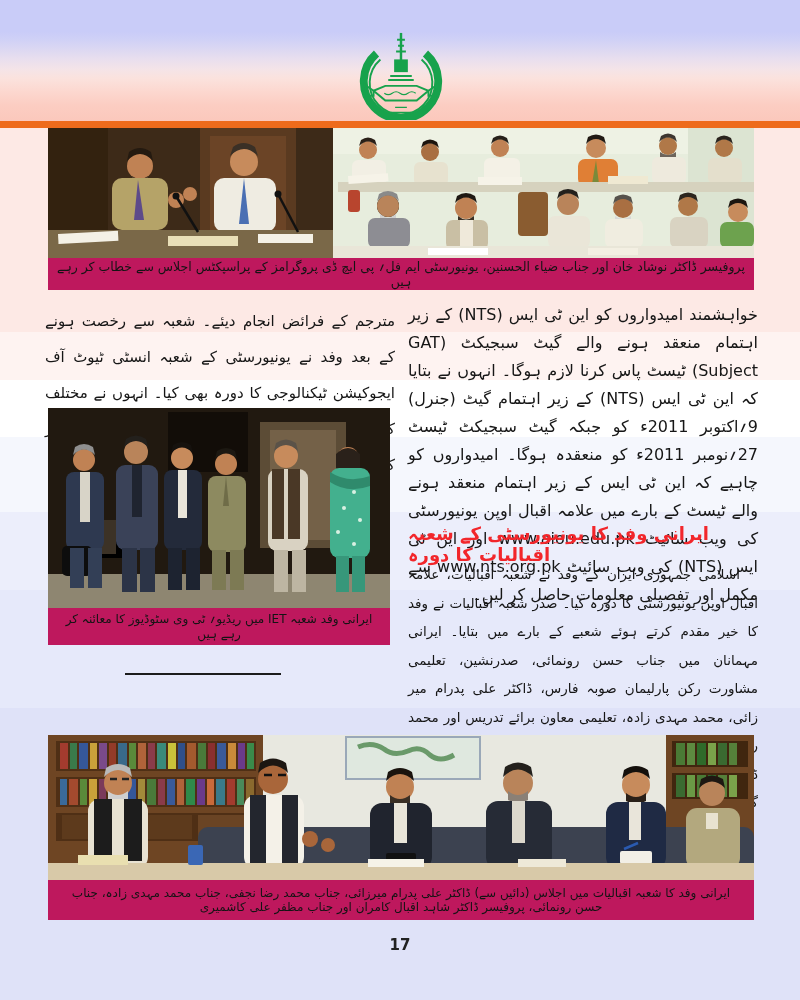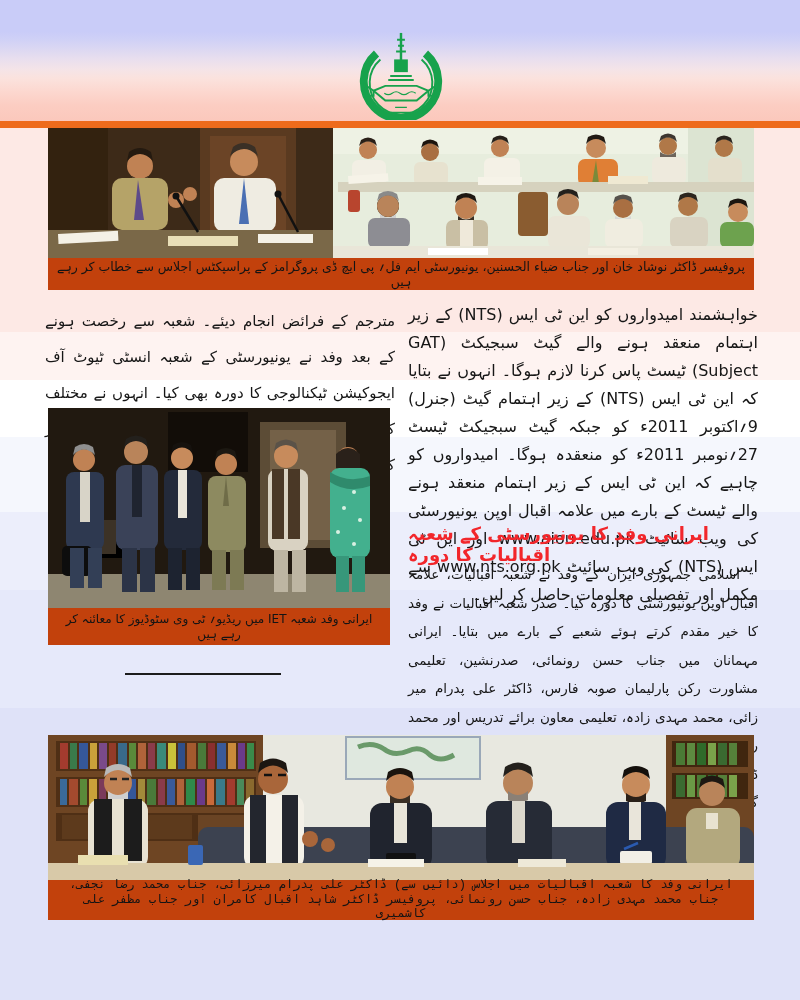--- a/index.html
+++ b/index.html
@@ -24,26 +24,26 @@
   .b6{top:590px;height:118px;background:#e6e9fa;}
   .b7{top:708px;height:292px;background:#dfe2f8;}
 
   
   .photo{position:absolute;overflow:hidden;}
   .photo svg{display:block;width:100%;height:100%;}
   .photo-top{left:48px;top:128px;width:706px;height:130px;}
   .photo-left{left:48px;top:408px;width:342px;height:200px;}
   .photo-bottom{left:48px;top:735px;width:706px;height:145px;}
 
-  .caption{position:absolute;background:#c2410c;color:#141414;
+  .caption{position:absolute;background:#be185d;color:#141414;
     display:flex;align-items:center;justify-content:center;text-align:center;
     direction:rtl;line-height:1.2;}
   .cap-top{left:48px;top:258px;width:706px;height:32px;font-size:12.5px;padding:0 6px;box-sizing:border-box;}
   .cap-left{left:48px;top:608px;width:342px;height:37px;font-size:12px;padding:0 12px;box-sizing:border-box;}
-  .cap-bottom{left:48px;top:880px;width:706px;height:40px;font-size:12px;padding:0 21px;box-sizing:border-box;font-family:Liberation Mono, monospace;}
+  .cap-bottom{left:48px;top:880px;width:706px;height:40px;font-size:12px;padding:0 21px;box-sizing:border-box;}
 
   
   .urdu{direction:rtl;text-align:justify;color:#161616;}
   .col-left-para{position:absolute;left:45px;top:303px;width:350px;
     font-size:15px;line-height:36px;}
   .col-right-para1{position:absolute;left:408px;top:301px;width:350px;
     font-size:16px;line-height:28px;}
   .iran-heading{position:absolute;left:408px;top:523px;width:350px;
     direction:rtl;text-align:left;font-size:18px;font-weight:bold;color:#f2262b;}
   .col-right-para2{position:absolute;left:408px;top:560px;width:350px;
@@ -379,14 +379,15 @@
 
       <rect x="0" y="128" width="706" height="17" fill="#d8c9a8"></rect>
       <rect x="30" y="120" width="50" height="10" fill="#e9dfb0"></rect>
       <rect x="140" y="110" width="15" height="20" rx="2" fill="#3a67b5"></rect>
       <rect x="320" y="124" width="56" height="8" fill="#f6f3e8"></rect>
       <rect x="470" y="124" width="48" height="8" fill="#eee9d8"></rect>
     </svg>
   </div>
   <div class="caption cap-bottom">ایرانی وفد کا شعبہ اقبالیات میں اجلاس (دائیں سے) ڈاکٹر علی پدرام میرزائی، جناب محمد رضا نجفی، جناب محمد مہدی زادہ، جناب حسن رونمائی، پروفیسر ڈاکٹر شاہد اقبال کامران اور جناب مظفر علی کاشمیری</div>
 
+  <div class="page-number">17</div>
 
 </div>
 
 </body></html>

